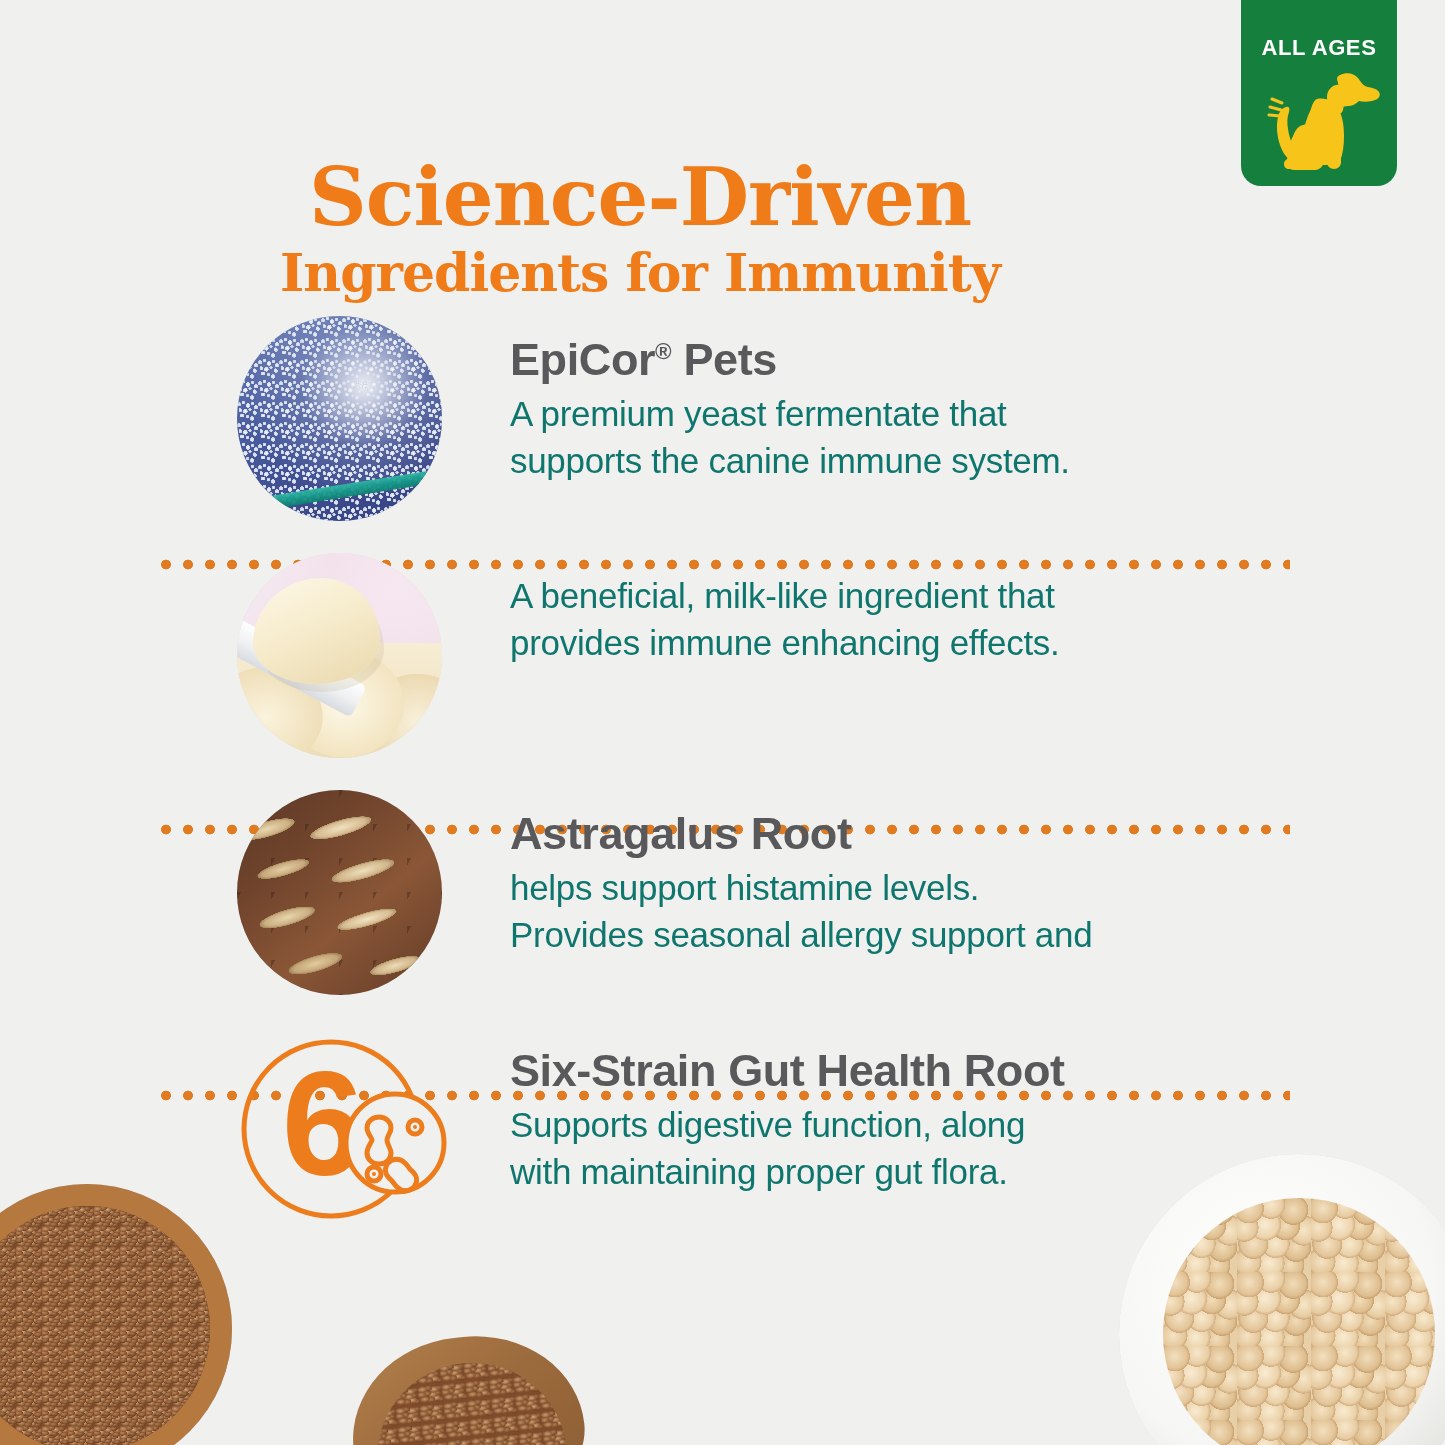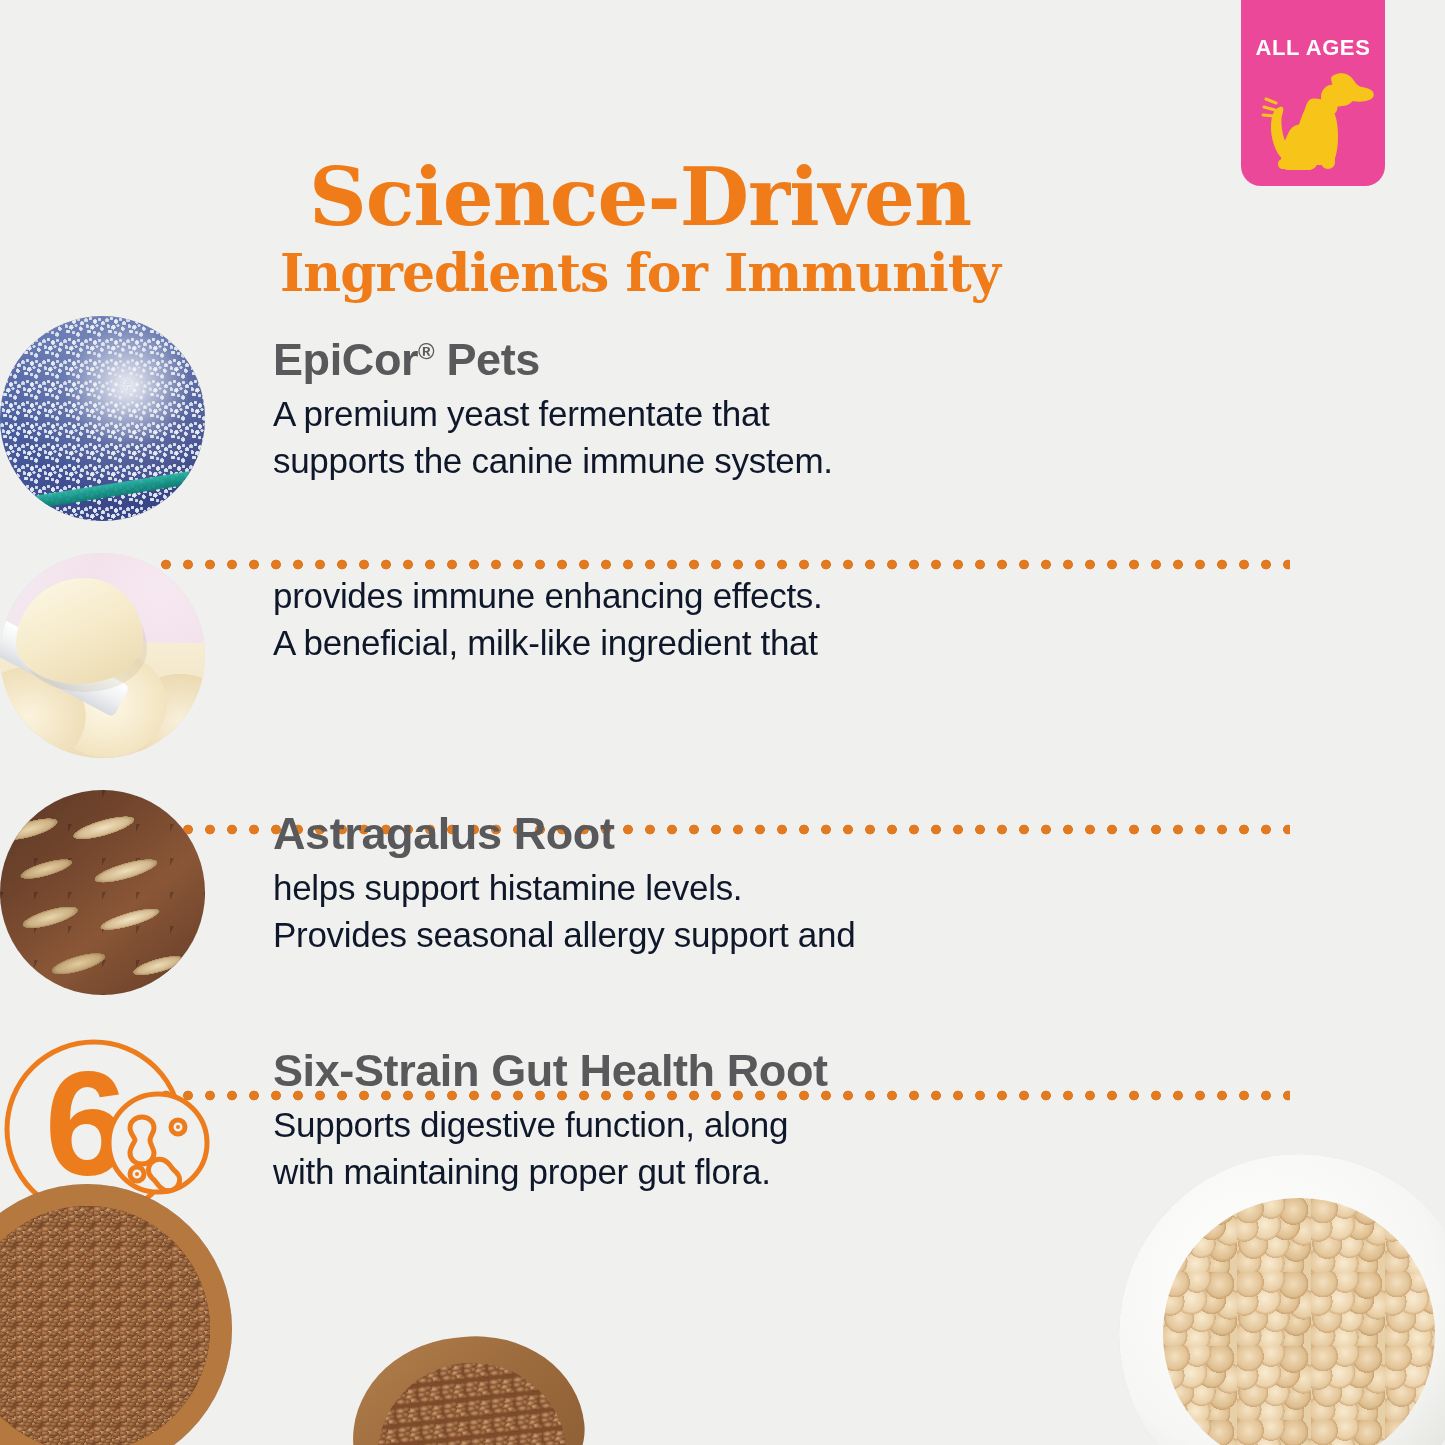--- a/index.html
+++ b/index.html
@@ -19,23 +19,23 @@
     height: 1445px;
     background: #f0f0ef;
     overflow: hidden;
   }
 
   
   .badge {
     position: absolute;
     left: 1241px;
     top: 0;
-    width: 144px;
+    width: 156px;
     height: 186px;
-    background: #ec4899;
+    background: #15803d;
     border-radius: 0 0 20px 20px;
     display: flex;
     flex-direction: column;
     align-items: center;
     overflow: hidden;
   }
   .badge-label {
     margin-top: 37px;
     color: #ffffff;
     font-size: 22px;
@@ -71,20 +71,21 @@
   .rows {
     position: absolute;
     left: 0;
     top: 310px;
     width: 1445px;
   }
   .row {
     position: relative;
     display: flex;
     align-items: flex-start;
+    padding-left: 237px;
     height: 237px;
     box-sizing: border-box;
   }
   .thumb {
     position: relative;
     flex: 0 0 auto;
     width: 205px;
     height: 205px;
     border-radius: 50%;
     overflow: hidden;
@@ -105,21 +106,21 @@
     font-family: "Liberation Sans", sans-serif;
     letter-spacing: -0.4px;
     white-space: nowrap;
   }
   .item-title sup {
     font-size: 0.50em;
     vertical-align: super;
     font-weight: bold;
   }
   .item-desc {
-    color: #0f172a;
+    color: #0f766e;
     font-size: 35px;
     line-height: 1.33;
     margin: 0;
     font-family: "Liberation Sans", sans-serif;
     letter-spacing: -0.3px;
   }
   .item-desc span { display: block; white-space: nowrap; }
 
   
   .divider {
@@ -439,22 +440,22 @@
     <div class="divider d1"></div>
 
     <div class="row">
       <div class="thumb">
         <div class="img-colostrum">
             <div class="scoop-handle"></div>
           </div>
       </div>
       <div class="text-col">
         <p class="item-desc">
+          <span>A beneficial, milk-like ingredient that</span>
           <span>provides immune enhancing effects.</span>
-          <span>A beneficial, milk-like ingredient that</span>
         </p>
       </div>
     </div>
 
     <div class="divider d2"></div>
 
     <div class="row">
       <div class="thumb">
         <div class="img-astragalus"></div>
       </div>

